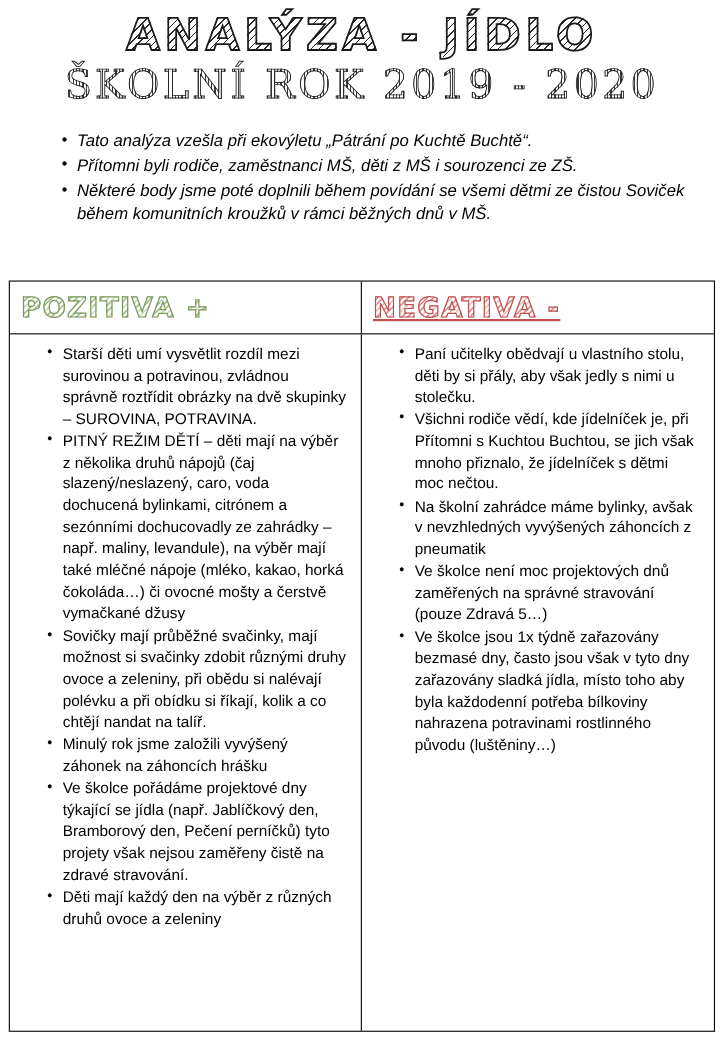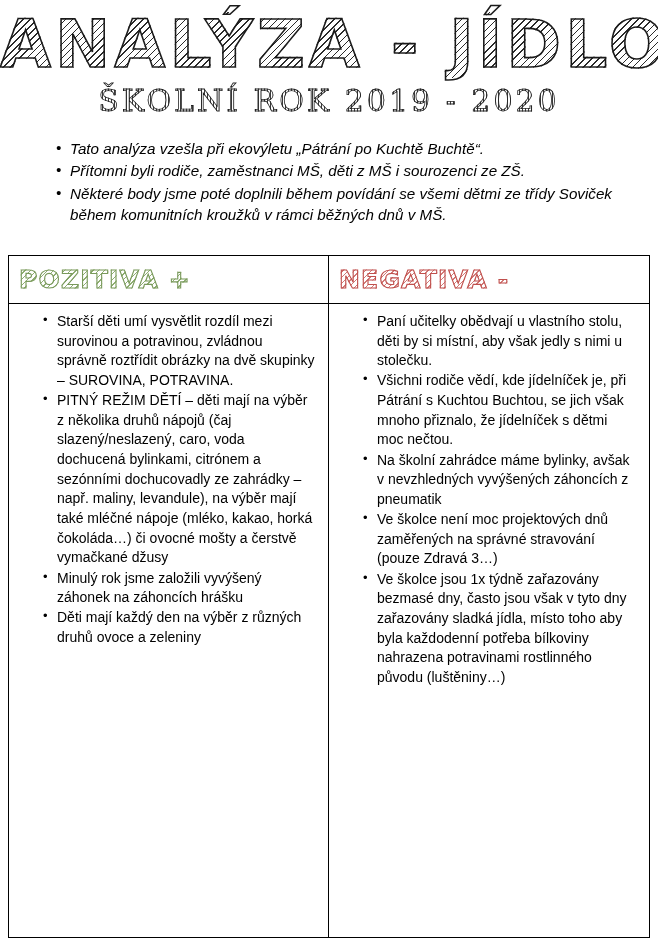--- a/index.html
+++ b/index.html
@@ -22,39 +22,39 @@
     padding: 0;
   }
 
   
   .title-block {
     text-align: center;
     padding-top: 12px;
   }
   .main-title {
     font-family: "DejaVu Sans", sans-serif;
-    font-size: 66px;
+    font-size: 40px;
     font-weight: 700;
     letter-spacing: 4px;
     line-height: 1.0;
     margin: 0;
     -webkit-text-stroke: 1.6px #1a1a1a;
     color: transparent;
     background-image: repeating-linear-gradient(
         -45deg,
         #2b2b2b 0px, #2b2b2b 1px,
         rgba(255,255,255,0) 1px, rgba(255,255,255,0) 5px);
     -webkit-background-clip: text;
     background-clip: text;
     text-transform: uppercase;
     white-space: nowrap;
   }
   .sub-title {
     font-family: "DejaVu Serif", serif;
-    font-size: 30px;
+    font-size: 36px;
     font-weight: 400;
     letter-spacing: 3px;
     line-height: 1.0;
     margin: 8px 0 0 0;
     color: transparent;
     -webkit-text-stroke: 0.8px #1f1f1f;
     background-image: repeating-linear-gradient(
         90deg,
         #3a3a3a 0px, #3a3a3a 1px,
         rgba(255,255,255,0) 1px, rgba(255,255,255,0) 3px);
@@ -147,20 +147,21 @@
     background-clip: text;
   }
   .head-label.neg {
     -webkit-text-stroke: 1.1px #c0504d;
     background-image: repeating-linear-gradient(
         -45deg,
         #d27a77 0px, #d27a77 1px,
         rgba(255,255,255,0) 1px, rgba(255,255,255,0) 4px);
     -webkit-background-clip: text;
     background-clip: text;
+    text-decoration: underline;
   }
 
   .cell-list {
     margin: 0;
     padding: 8px 12px 0 34px;
     list-style: none;
   }
   .cell-list li {
     position: relative;
     font-size: 14px;
@@ -185,50 +186,52 @@
 
   <div class="title-block">
     <div class="main-title">ANALÝZA - JÍDLO</div>
     <div class="sub-title">ŠKOLNÍ ROK  2019 - 2020</div>
   </div>
 
   <div class="intro">
     <ul>
       <li>Tato analýza vzešla při ekovýletu „Pátrání po Kuchtě Buchtě“.</li>
       <li>Přítomni byli rodiče, zaměstnanci MŠ, děti z MŠ i sourozenci ze ZŠ.</li>
-      <li>Některé body jsme poté doplnili během povídání se všemi dětmi ze třídy Soviček během komunitních kroužků v rámci běžných dnů v MŠ.</li>
+      <li>Některé body jsme poté doplnili během povídání se všemi dětmi ze čistou Soviček během komunitních kroužků v rámci běžných dnů v MŠ.</li>
     </ul>
   </div>
 
   <div class="table">
 
     <div class="thead">
       <div class="col left head-cell">
         <span class="head-label pos">POZITIVA +</span>
       </div>
       <div class="col head-cell">
         <span class="head-label neg">NEGATIVA -</span>
       </div>
     </div>
 
     <div class="tbody">
       <div class="col left">
         <ul class="cell-list">
           <li>Starší děti umí vysvětlit rozdíl mezi surovinou a potravinou, zvládnou správně roztřídit obrázky na dvě skupinky – SUROVINA, POTRAVINA.</li>
           <li>PITNÝ REŽIM DĚTÍ – děti mají na výběr z několika druhů nápojů (čaj slazený/neslazený, caro, voda dochucená bylinkami, citrónem a sezónními dochucovadly ze zahrádky – např. maliny, levandule), na výběr mají také mléčné nápoje (mléko, kakao, horká čokoláda…) či ovocné mošty a čerstvě vymačkané džusy</li>
+          <li>Sovičky mají průběžné svačinky, mají možnost si svačinky zdobit různými druhy ovoce a zeleniny,  při obědu si nalévají polévku a při obídku si říkají,  kolik a co chtějí nandat na talíř.</li>
           <li>Minulý rok jsme založili vyvýšený záhonek na záhoncích hrášku</li>
+          <li>Ve školce pořádáme projektové dny týkající se jídla (např. Jablíčkový den, Bramborový den, Pečení perníčků) tyto projety však nejsou zaměřeny  čistě na zdravé stravování.</li>
           <li>Děti mají každý den na výběr z různých druhů ovoce a zeleniny</li>
 
         </ul>
       </div>
       <div class="col">
         <ul class="cell-list">
-          <li>Paní učitelky obědvají u vlastního stolu, děti by si místní, aby však jedly s nimi u stolečku.</li>
-          <li>Všichni rodiče vědí, kde jídelníček je, při Pátrání s Kuchtou Buchtou, se jich však mnoho přiznalo, že jídelníček s dětmi moc nečtou.</li>
+          <li>Paní učitelky obědvají u vlastního stolu, děti by si přály, aby však jedly s nimi u stolečku.</li>
+          <li>Všichni rodiče vědí, kde jídelníček je, při Přítomni s Kuchtou Buchtou, se jich však mnoho přiznalo, že jídelníček s dětmi moc nečtou.</li>
           <li>Na školní zahrádce  máme bylinky, avšak v nevzhledných vyvýšených záhoncích z pneumatik</li>
-          <li>Ve školce není moc projektových dnů zaměřených na správné stravování (pouze Zdravá 3…)</li>
+          <li>Ve školce není moc projektových dnů zaměřených na správné stravování (pouze Zdravá 5…)</li>
           <li>Ve školce jsou 1x týdně zařazovány bezmasé dny, často jsou však v tyto dny zařazovány sladká jídla, místo toho aby byla každodenní potřeba bílkoviny nahrazena potravinami rostlinného původu (luštěniny…)</li>
         </ul>
       </div>
     </div>
 
   </div>
 </div>
 
 </body></html>

